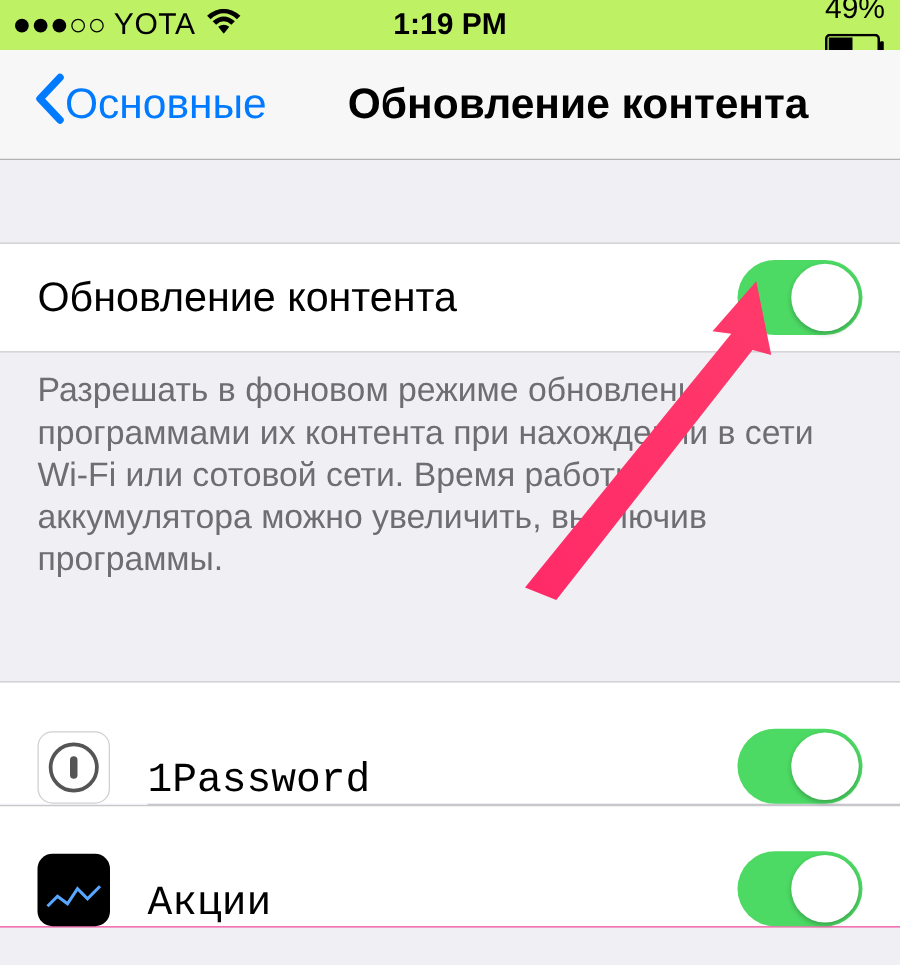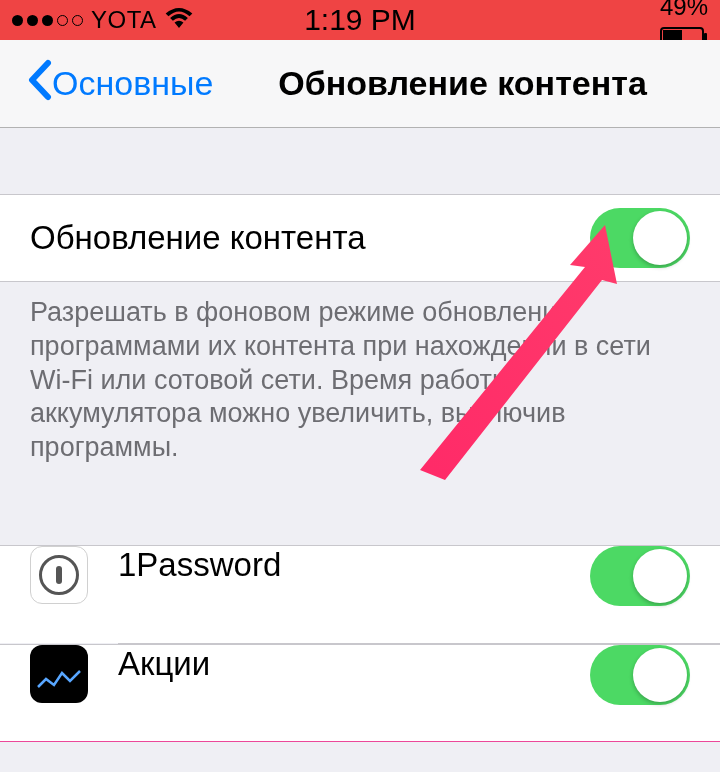--- a/index.html
+++ b/index.html
@@ -10,21 +10,21 @@
     body {
       font-family: -apple-system, "Helvetica Neue", Helvetica, Arial, sans-serif;
       background: #efeff4;
       width: 720px;
       height: 772px;
       overflow: hidden;
       position: relative;
     }
     .status-bar {
       height: 40px;
-      background: #ef4444;
+      background: #bef264;
       display: flex;
       align-items: center;
       justify-content: space-between;
       padding: 0 12px;
       font-size: 24px;
       color: #000;
     }
     .status-left {
       display: flex;
       align-items: center;
@@ -49,22 +49,22 @@
     }
     .carrier {
       font-size: 24px;
       letter-spacing: 0.5px;
     }
     .wifi-icon svg {
       width: 28px;
       height: 20px;
     }
     .status-center {
-      font-size: 30px;
-      font-weight: 400;
+      font-size: 24px;
+      font-weight: 700;
       position: absolute;
       left: 50%;
       transform: translateX(-50%);
     }
     .status-right {
       display: flex;
       align-items: center;
       gap: 6px;
       flex-direction: column;
     }
@@ -148,23 +148,24 @@
       color: #6d6d72;
       line-height: 1.25;
     }
     .app-list {
       margin-top: 56px;
     }
     .app-cell {
       background: #fff;
       border-top: 1px solid #c8c7cc;
       display: flex;
-      align-items: flex-start;
+      align-items: flex-end;
       padding: 0 30px 0 30px;
       height: 98px;
+      font-family: Liberation Mono, monospace;
     }
     .app-cell:last-child {
       border-bottom: 1px solid #ec4899;
     }
     .app-icon {
       width: 58px;
       height: 58px;
       border-radius: 12px;
       margin-right: 30px;
       flex-shrink: 0;

